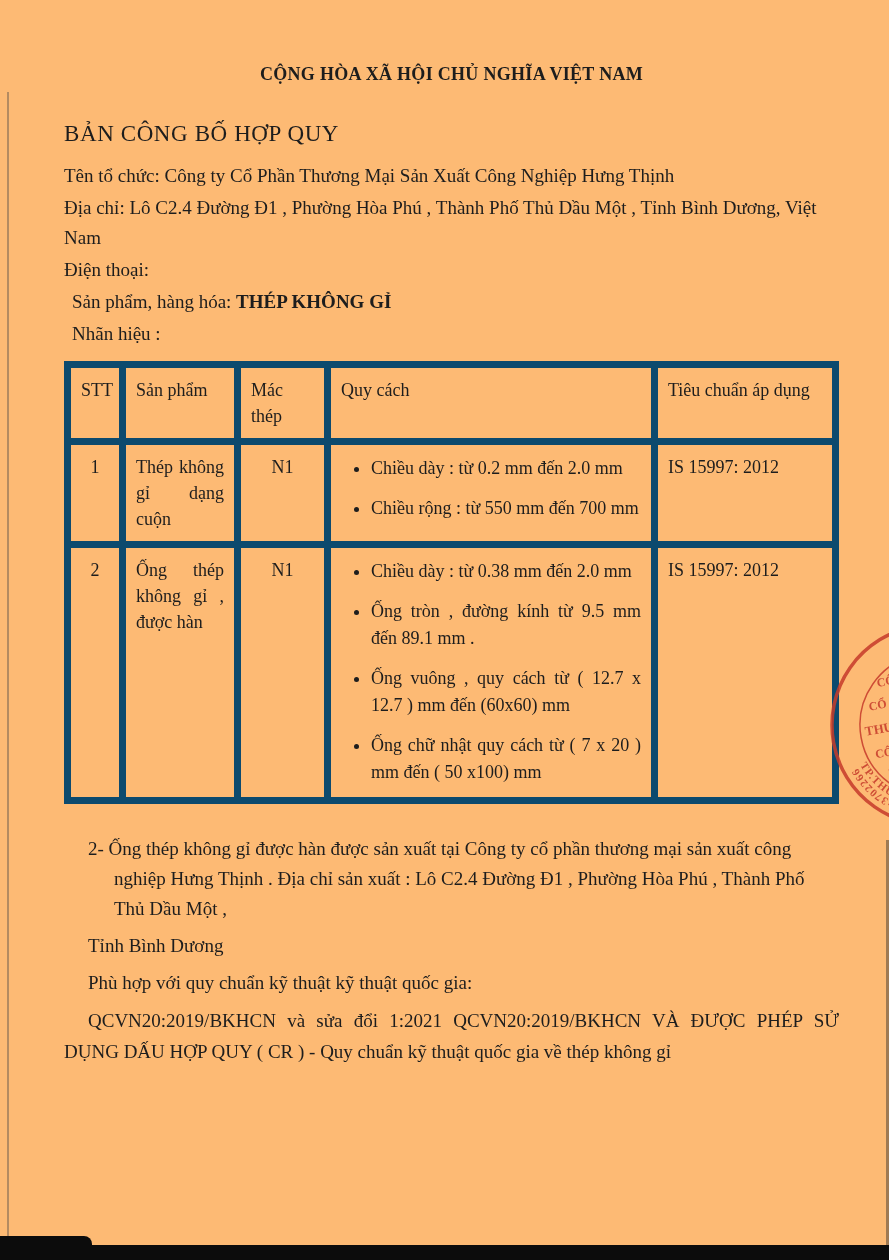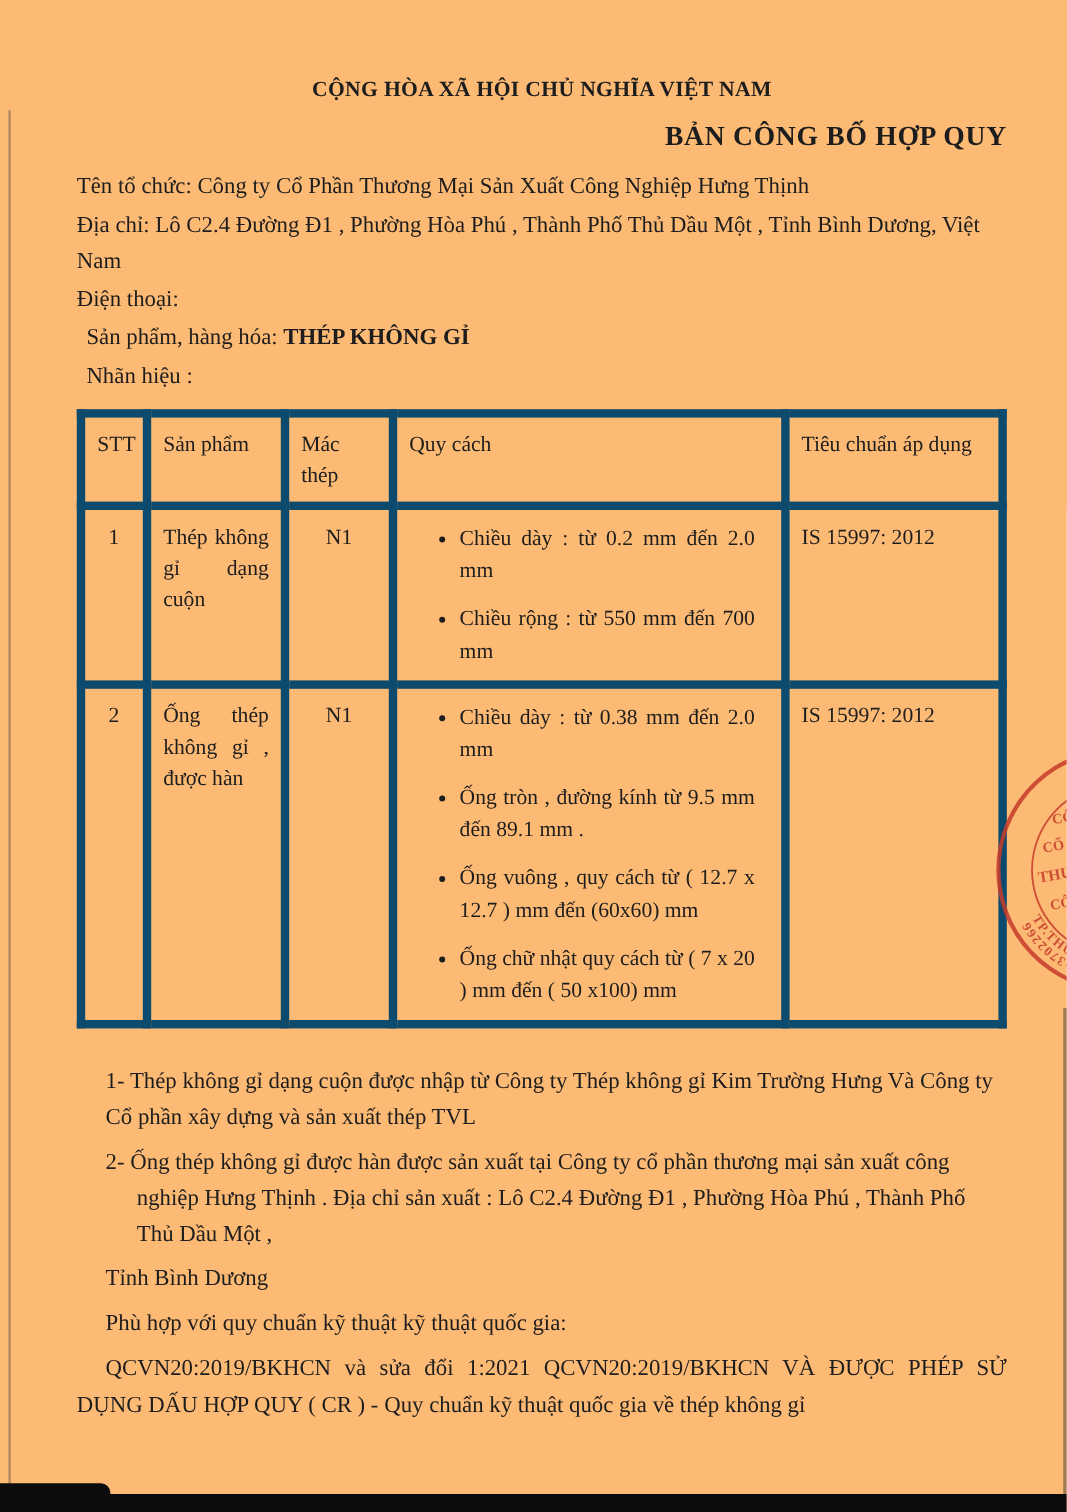--- a/index.html
+++ b/index.html
@@ -15,40 +15,40 @@
     color: #1d1d1d;
   }
   .content { position: absolute; inset: 0; padding: 64px 50px 0 64px; }
 
   .nat-title { text-align: center; font-weight: bold; font-size: 18px; letter-spacing: .3px; }
   .motto-row { text-align: center; margin-top: 4px; }
   .motto {
     display: inline-block; font-weight: bold; font-size: 17px;
     border-bottom: 2px solid #1d1d1d; padding: 0 14px 4px;
   }
-  .doc-title { text-align: right; font-weight: bold; font-size: 23px; margin-top: 16px; letter-spacing: .6px; }
+  .doc-title { text-align: left; font-weight: normal; font-size: 23px; margin-top: 36px; letter-spacing: .6px; }
   .doc-number { text-align: center; font-size: 19px; margin-top: 9px; }
 
   .info-block { margin-top: 14px; }
   p.info { font-size: 19px; line-height: 30px; margin: 2px 0; }
   p.info.indent { margin-left: 8px; }
   .bold { font-weight: bold; }
 
   table.spec-table {
     width: 100%; border-collapse: collapse; table-layout: fixed;
     margin-top: 12px; font-size: 18px;
   }
   .spec-table th, .spec-table td {
     border: 7px solid #0c4a6e; vertical-align: top;
     padding: 9px 10px; font-weight: normal; text-align: left;
     line-height: 26px;
   }
   .spec-table th.c, .spec-table td.c { text-align: center; }
   .spec-table td.justify { text-align: justify; }
-  ul.specs { margin: 1px 12px 0; padding-left: 30px; }
+  ul.specs { margin: 1px 0 0; padding-left: 30px; }
   ul.specs li { margin-bottom: 13px; text-align: justify; line-height: 27px; }
   ul.specs li:last-child { margin-bottom: 2px; }
 
   .notes { margin-top: 30px; }
   p.note { font-size: 19px; line-height: 30px; margin: 0 0 7px 24px; }
   p.note.hang { padding-left: 26px; text-indent: -26px; }
   p.plain { font-size: 19px; line-height: 30px; margin: 0 0 7px 24px; }
   p.final { font-size: 19px; line-height: 31px; margin: 2px 0 0; text-align: justify; text-indent: 24px; }
 
   
@@ -124,21 +124,20 @@
               <li>Ống vuông , quy cách từ ( 12.7 x 12.7 ) mm đến (60x60) mm</li>
               <li>Ống chữ nhật quy cách từ ( 7 x 20 ) mm đến ( 50 x100) mm</li>
             </ul>
           </td>
           <td>IS 15997: 2012</td>
         </tr>
       </tbody>
     </table>
 
     <div class="notes">
-      <p class="note">1- Thép không gỉ dạng cuộn được nhập từ Công ty Thép không gỉ Kim Trường Hưng Và Công ty Cổ phần xây dựng và sản xuất thép TVL</p>
       <p class="note hang">2- Ống thép không gỉ được hàn được sản xuất tại Công ty cổ phần thương mại sản xuất công nghiệp Hưng Thịnh . Địa chỉ sản xuất : Lô C2.4 Đường Đ1 , Phường Hòa Phú , Thành Phố Thủ Dầu Một ,</p>
       <p class="plain">Tỉnh Bình Dương</p>
       <p class="plain">Phù hợp với quy chuẩn kỹ thuật kỹ thuật quốc gia:</p>
       <p class="final">QCVN20:2019/BKHCN và sửa đổi 1:2021 QCVN20:2019/BKHCN VÀ ĐƯỢC PHÉP SỬ DỤNG DẤU HỢP QUY ( CR ) - Quy chuẩn kỹ thuật quốc gia về thép không gỉ</p>
     </div>
 
   </div>
 
   <svg class="stamp" width="210" height="210" viewBox="0 0 210 210">
     <circle cx="105" cy="105" r="100" fill="none" stroke="currentColor" stroke-width="3.5"></circle>

